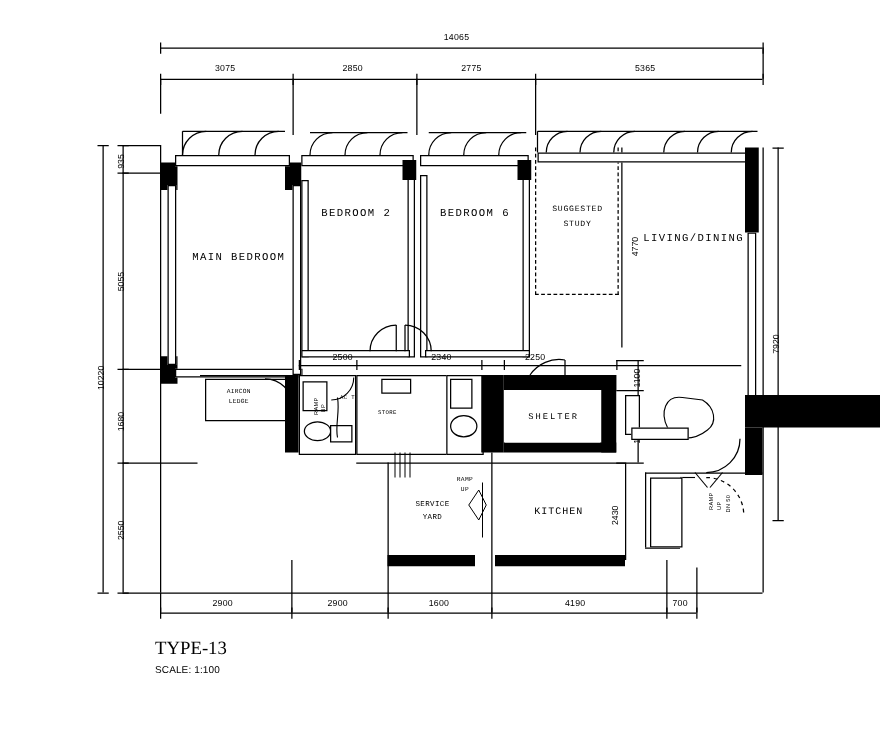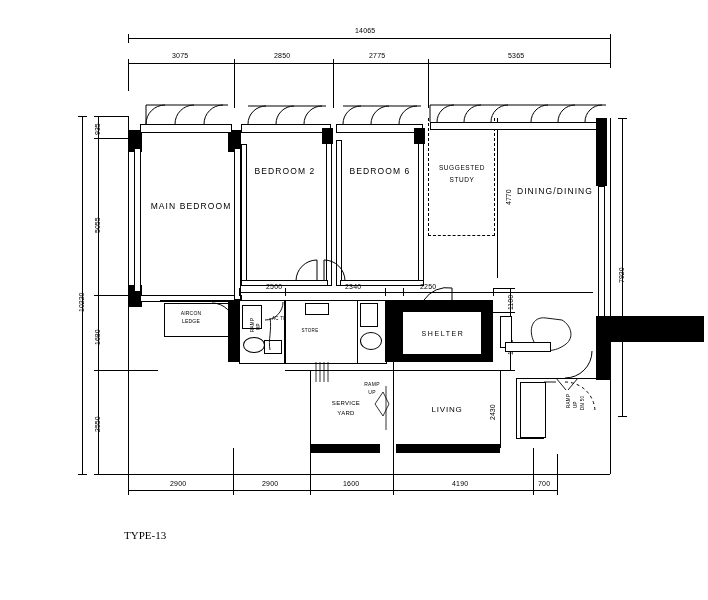--- a/index.html
+++ b/index.html
@@ -13,35 +13,35 @@
   .vl{width:1px;}            
   .wall{position:absolute;background:#000;}    
   .wall2{position:absolute;border:1px solid #000;background:#fff;} 
   .rm{position:absolute;border:1px solid #000;background:#fff;}
   .dim-t{position:absolute;font-size:7px;letter-spacing:.2px;
          color:#000;white-space:nowrap;font-family:"Liberation Sans",sans-serif;}
   .dim-v{position:absolute;font-size:7px;color:#000;white-space:nowrap;
          transform:rotate(-90deg);transform-origin:left top;
          font-family:"Liberation Sans",sans-serif;}
   .rlabel{position:absolute;font-size:8.5px;letter-spacing:1.1px;text-align:center;
-          white-space:nowrap;font-family:Liberation Sans, sans-serif;}
+          white-space:nowrap;font-family:Liberation Mono, monospace;}
   .rlabel.sm{font-size:6.5px;letter-spacing:.6px;}
   .rlabel.xs{font-size:5px;letter-spacing:.3px;}
   .vlabel{position:absolute;font-size:5.5px;letter-spacing:.3px;white-space:nowrap;
           transform:rotate(-90deg);transform-origin:left top;}
   .tick{position:absolute;width:1px;background:#000;}
   .dashed{position:absolute;border:1px dashed #000;background:transparent;}
   .arc{position:absolute;border:1px solid #000;border-radius:50%;
        background:transparent;}
   svg{position:absolute;left:0;top:0;overflow:visible;}
 
   
   #titleblock{position:absolute;left:124px;top:508px;}
   #titleblock .t1{font-family:"Liberation Serif",serif;font-size:15.5px;letter-spacing:.4px;}
-  #titleblock .t2{font-family:"Liberation Serif",serif;font-size:11px;margin-top:21px;}
+  #titleblock .t2{font-family:"Liberation Serif",serif;font-size:15px;margin-top:3px;}
   #titleblock .t3{font-size:8px;margin-top:3px;letter-spacing:.1px;}
 </style>
 </head>
 <body>
 
 <div id="stage">
 
   <div class="ln hl" style="left:128px;top:38px;width:482px;"></div>
   <div class="tick" style="left:128px;top:34px;height:9px;"></div>
   <div class="tick" style="left:610px;top:34px;height:9px;"></div>
@@ -155,21 +155,21 @@
     <path d="M464,122 A17,17 0 0 1 481,105" fill="none" stroke="#000" stroke-width="1"></path>
     <path d="M491,122 A17,17 0 0 1 508,105" fill="none" stroke="#000" stroke-width="1"></path>
     <path d="M531,122 A17,17 0 0 1 548,105" fill="none" stroke="#000" stroke-width="1"></path>
     <path d="M558,122 A17,17 0 0 1 575,105" fill="none" stroke="#000" stroke-width="1"></path>
     <path d="M585,122 A17,17 0 0 1 602,105" fill="none" stroke="#000" stroke-width="1"></path>
     <line x1="430" y1="105" x2="606" y2="105" stroke="#000" stroke-width="1"></line>
     <line x1="430" y1="105" x2="430" y2="122" stroke="#000" stroke-width="1"></line>
   </svg>
   <div class="wall" style="left:596px;top:118px;width:11px;height:68px;"></div>
   <div class="wall2" style="left:598px;top:186px;width:5px;height:130px;"></div>
-  <div class="rlabel" style="left:512px;top:186px;width:86px;">DINING/DINING</div>
+  <div class="rlabel" style="left:512px;top:186px;width:86px;">LIVING/DINING</div>
 
   <div class="rm" style="left:164px;top:303px;width:72px;height:32px;"></div>
   <div class="ln hl" style="left:160px;top:300px;width:80px;"></div>
   <div class="rlabel xs" style="left:166px;top:310px;width:50px;letter-spacing:.2px;">AIRCON</div>
   <div class="rlabel xs" style="left:166px;top:318px;width:50px;letter-spacing:.2px;">LEDGE</div>
   <svg width="708" height="600">
     <path d="M212,303 A22,22 0 0 1 234,325" fill="none" stroke="#000" stroke-width="1"></path>
   </svg>
 
   <div class="wall" style="left:228px;top:300px;width:11px;height:62px;"></div>
@@ -233,21 +233,21 @@
     <line x1="324" y1="362" x2="324" y2="382" stroke="#000" stroke-width=".8"></line>
     <line x1="328" y1="362" x2="328" y2="382" stroke="#000" stroke-width=".8"></line>
     <path d="M383,392 L375,404 L383,416 L389,404 Z" fill="none" stroke="#000" stroke-width=".8"></path>
     <line x1="386" y1="386" x2="386" y2="430" stroke="#000" stroke-width=".8"></line>
   </svg>
 
   <div class="ln hl" style="left:393px;top:370px;width:107px;"></div>
   <div class="ln vl" style="left:500px;top:370px;height:78px;"></div>
   <div class="wall" style="left:310px;top:444px;width:70px;height:9px;"></div>
   <div class="wall" style="left:396px;top:444px;width:104px;height:9px;"></div>
-  <div class="rlabel" style="left:412px;top:405px;width:70px;font-size:8px;letter-spacing:.8px;">LIVING</div>
+  <div class="rlabel" style="left:412px;top:405px;width:70px;font-size:8px;letter-spacing:.8px;">KITCHEN</div>
   <div class="dim-v" style="left:489px;top:420px;">2430</div>
 
   <div class="wall" style="left:596px;top:316px;width:108px;height:26px;"></div>
   <div class="wall" style="left:596px;top:342px;width:14px;height:38px;"></div>
   <div class="ln hl" style="left:516px;top:378px;width:94px;"></div>
   <div class="ln vl" style="left:516px;top:378px;height:60px;"></div>
   <div class="ln hl" style="left:516px;top:438px;width:28px;"></div>
   <svg width="708" height="600">
     <path d="M546,318 C532,316 528,330 534,342 C540,354 556,352 566,344 C574,338 572,326 562,320 Z" fill="none" stroke="#000" stroke-width=".9"></path>
     <path d="M565,378 A27,27 0 0 0 592,351" fill="none" stroke="#000" stroke-width="1"></path>
@@ -278,15 +278,16 @@
   <div class="tick" style="left:533px;top:486px;height:9px;"></div>
   <div class="tick" style="left:557px;top:486px;height:9px;"></div>
   <div class="dim-t" style="left:170px;top:480px;">2900</div>
   <div class="dim-t" style="left:262px;top:480px;">2900</div>
   <div class="dim-t" style="left:343px;top:480px;">1600</div>
   <div class="dim-t" style="left:452px;top:480px;">4190</div>
   <div class="dim-t" style="left:538px;top:480px;">700</div>
 
   <div id="titleblock">
     <div class="t2">TYPE-13</div>
+    <div class="t3">SCALE:  1:100</div>
   </div>
 
 </div>
 
 </body></html>

